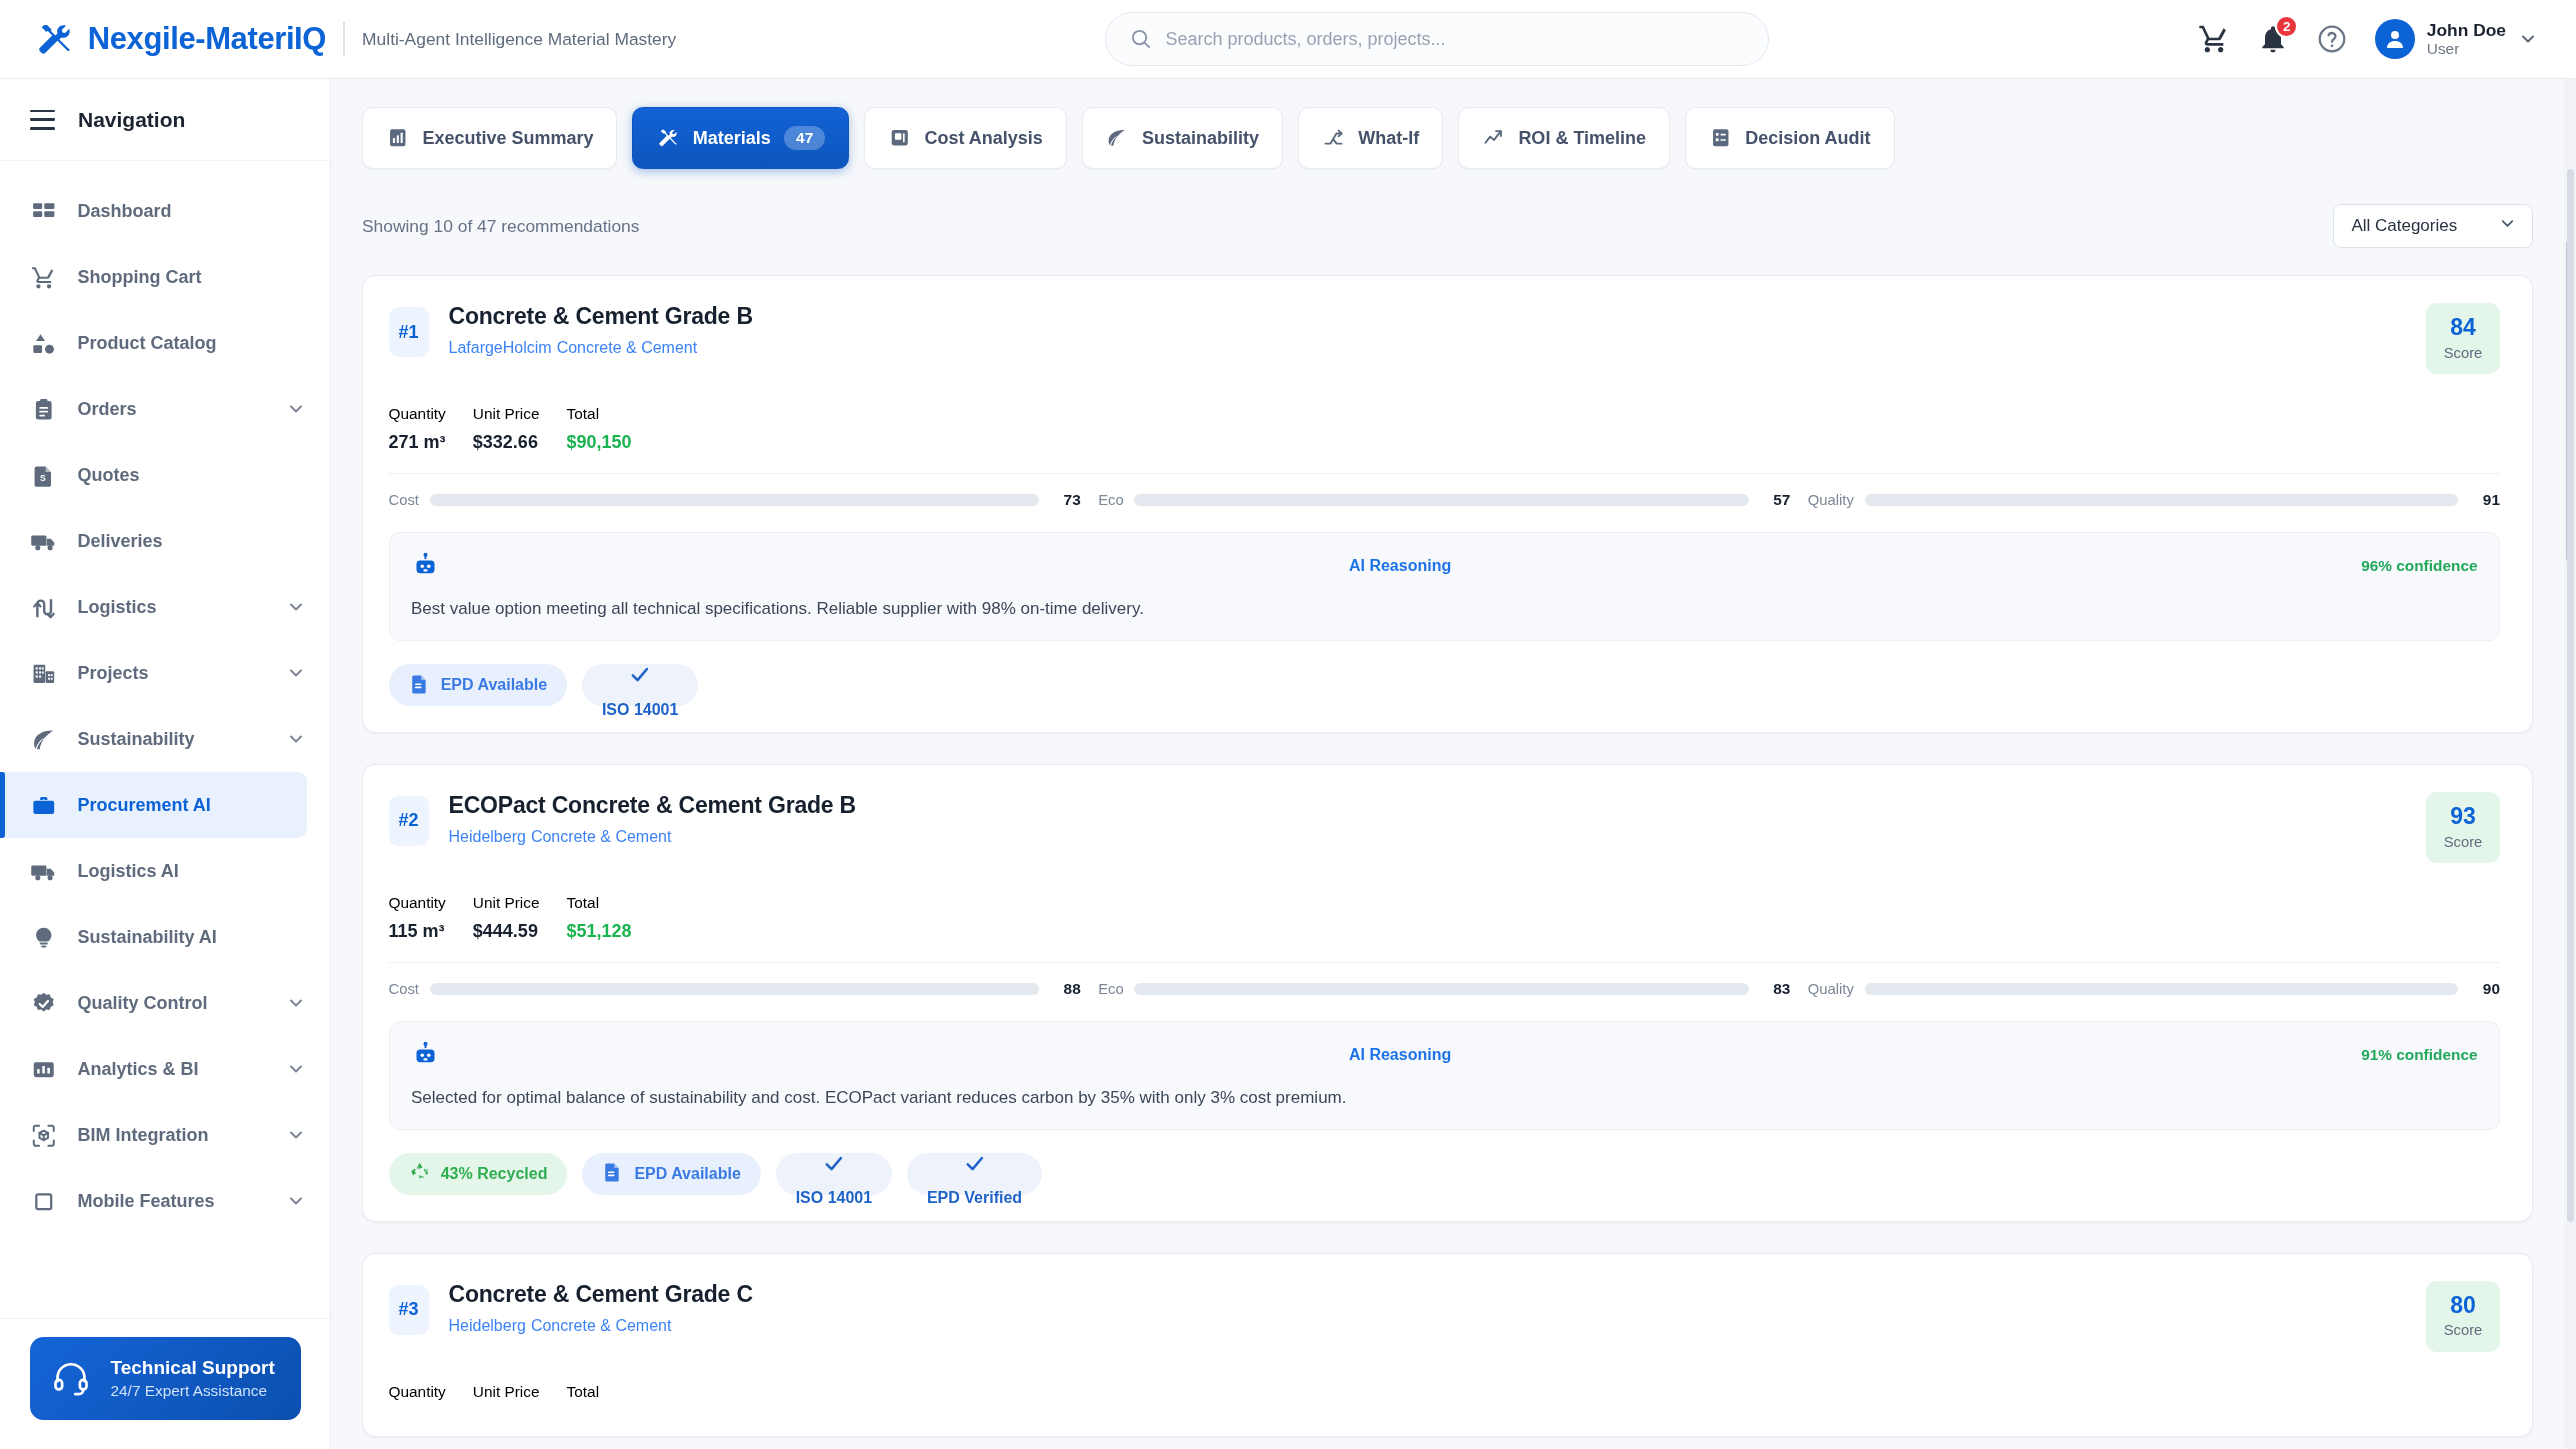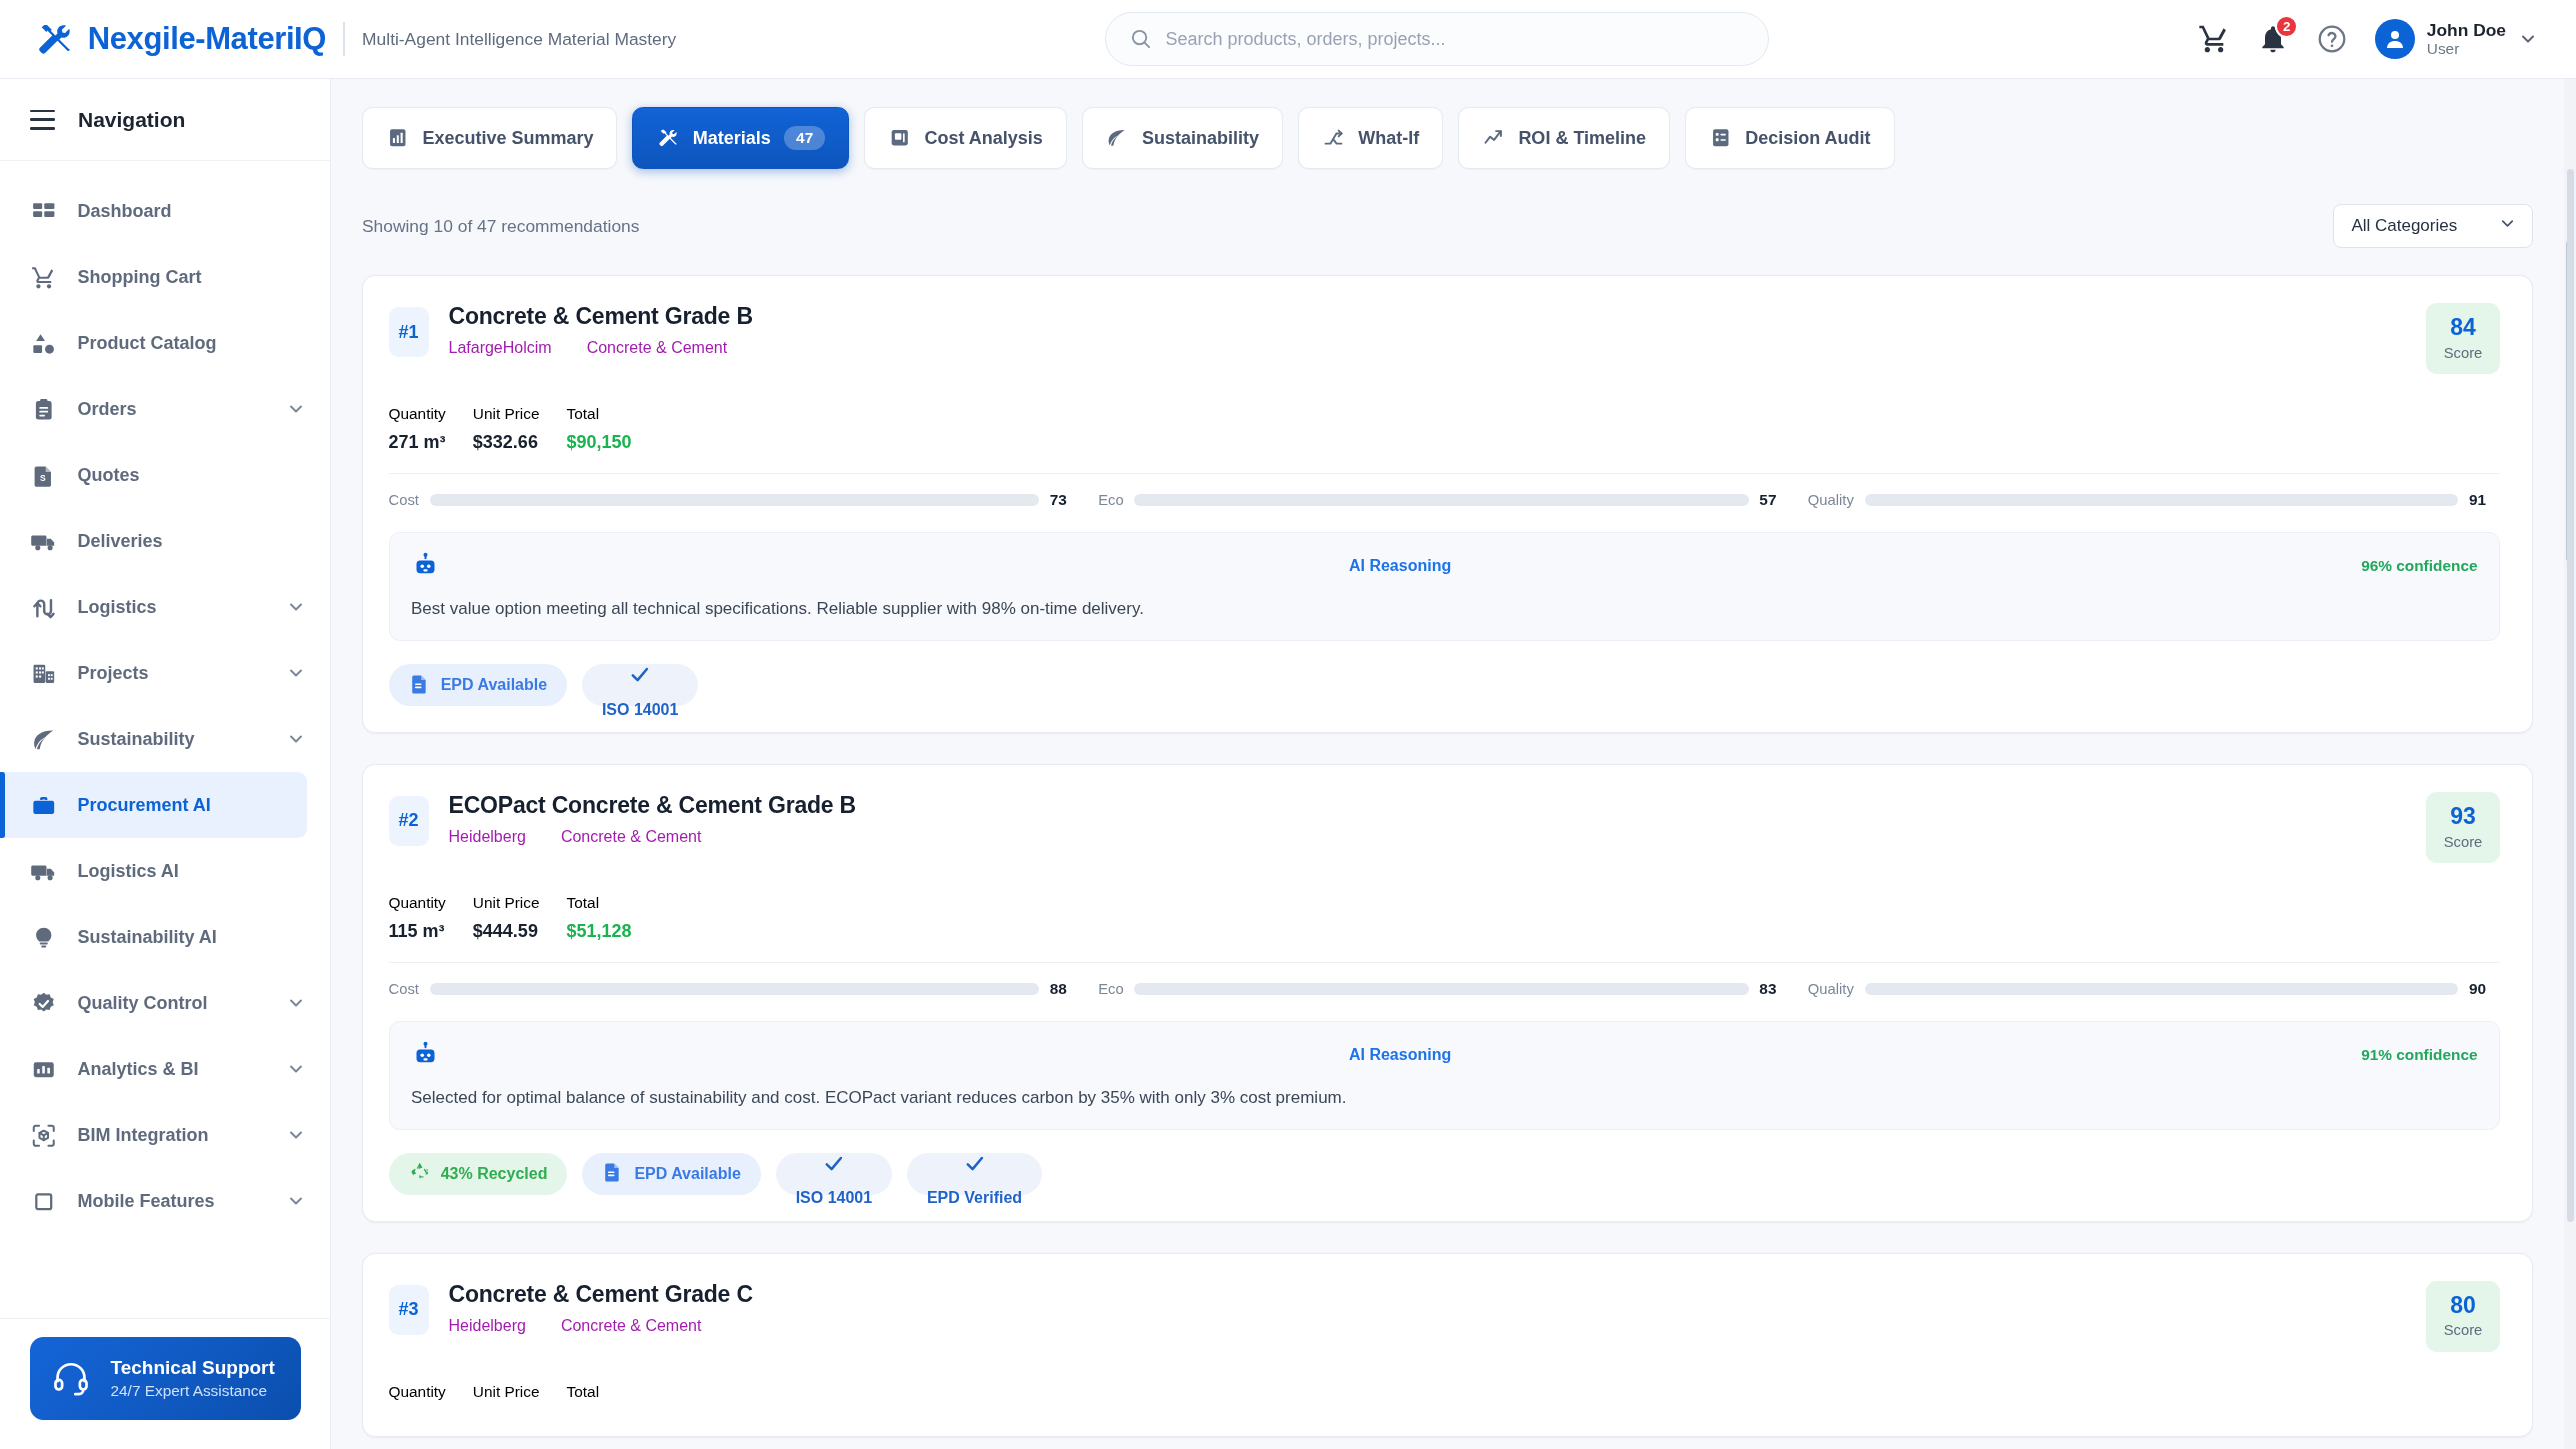--- a/index.html
+++ b/index.html
@@ -164,21 +164,21 @@
   }
   .card-top { display: flex; align-items: flex-start; gap: 20px; }
   .rank {
     width: 40px; height: 50px; border-radius: 9.4px; background: #eef4fd;
     display: flex; align-items: center; justify-content: center;
     font-size: 18px; font-weight: 700; color: #0c63d6; flex: none;
     margin-top: 4px;
   }
   .card-head { flex: 1; min-width: 0; }
   .card-title { font-size: 23px; font-weight: 700; color: #16202e; letter-spacing: -0.2px; }
-  .card-sub { margin-top: 9.4px; display: flex; gap: 35px; font-size: 16px; color: #a21caf; }
+  .card-sub { margin-top: 9.4px; display: flex; gap: 5px; font-size: 16px; color: #3b82f6; }
   .score-badge {
     flex: none; width: 74px; min-height: 71px; border-radius: 10.7px;
     background: #e4f5ea; display: flex; flex-direction: column;
     align-items: center; justify-content: center; gap: 5.4px; padding: 10.7px 0;
   }
   .score-num { font-size: 23px; font-weight: 700; color: #0c63d6; line-height: 1; }
   .score-cap { font-size: 14.8px; color: #5f6b7d; }
 
   .metrics { display: flex; gap: 0; margin-top: 31px; }
   .metric { margin-right: 27px; }
@@ -189,21 +189,21 @@
   .divider { height: 0.7px; background: #edf0f5; margin: 20px 0 0 0; }
 
   .bars { display: flex; align-items: center; gap: 0; margin-top: 17.4px; overflow: hidden; height: 17.4px; }
   .bar-unit { display: flex; align-items: center; gap: 10.7px; flex: 1; min-width: 0; }
   .bar-unit + .bar-unit { margin-left: 17.4px; }
   .bar-k { font-size: 14.8px; color: #7b8797; flex: none; white-space: nowrap; }
   .bar-track {
     flex: 1; height: 12px; background: #e4e9f0; border-radius: 6.7px; overflow: hidden; min-width: 0;
   }
   .bar-fill { height: 100%; border-radius: 6.7px; }
-  .bar-v { font-size: 15.4px; font-weight: 700; color: #16202e; flex: none; width: 31px; text-align: left; }
+  .bar-v { font-size: 15.4px; font-weight: 700; color: #16202e; flex: none; width: 31px; text-align: right; }
 
   .reason {
     margin-top: 23px; background: #f7f9fc; border: 0.7px solid #eceff5;
     border-radius: 10.7px; padding: 19px 21.5px;
   }
   .reason-top { display: flex; align-items: center; gap: 13.4px; }
   .bot-ico { width: 28px; height: 28px; color: #0c63d6; flex: none; display:flex;align-items:center;justify-content:center;}
   .bot-ico svg { width: 27px; height: 27px; }
   .reason-label { font-size: 16px; font-weight: 600; color: #1d73e8; flex: 1; text-align: center; }
   .reason-conf { font-size: 15.4px; color: #22a75b; font-weight: 600; white-space: nowrap; }

